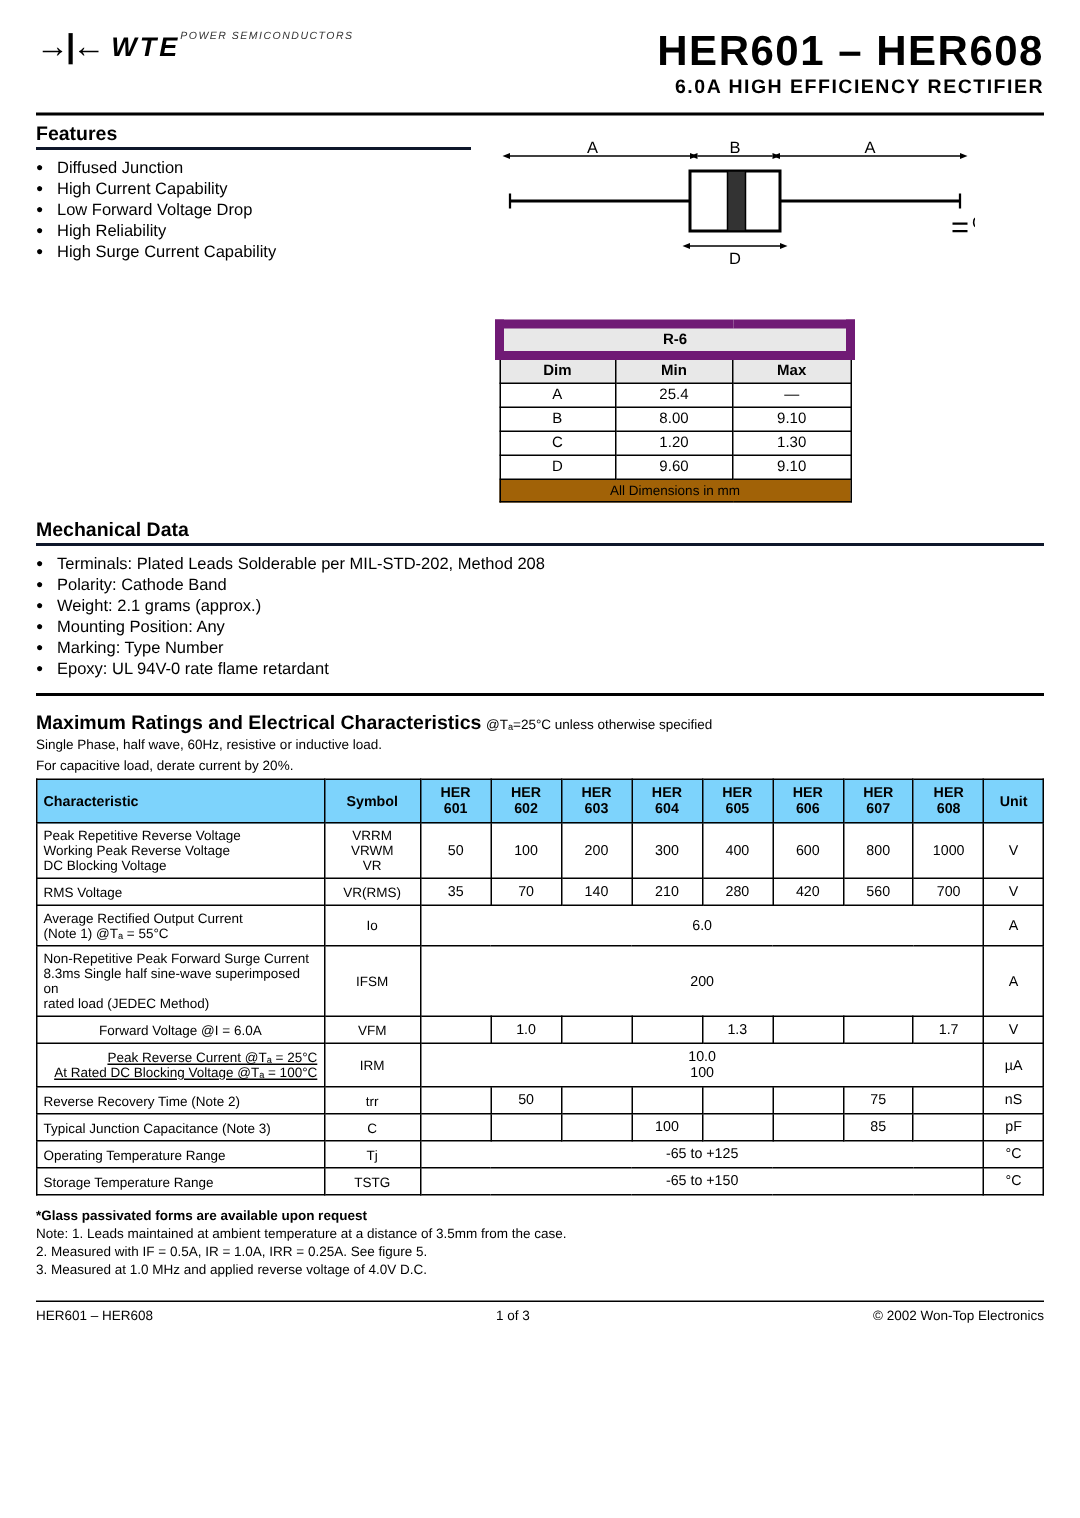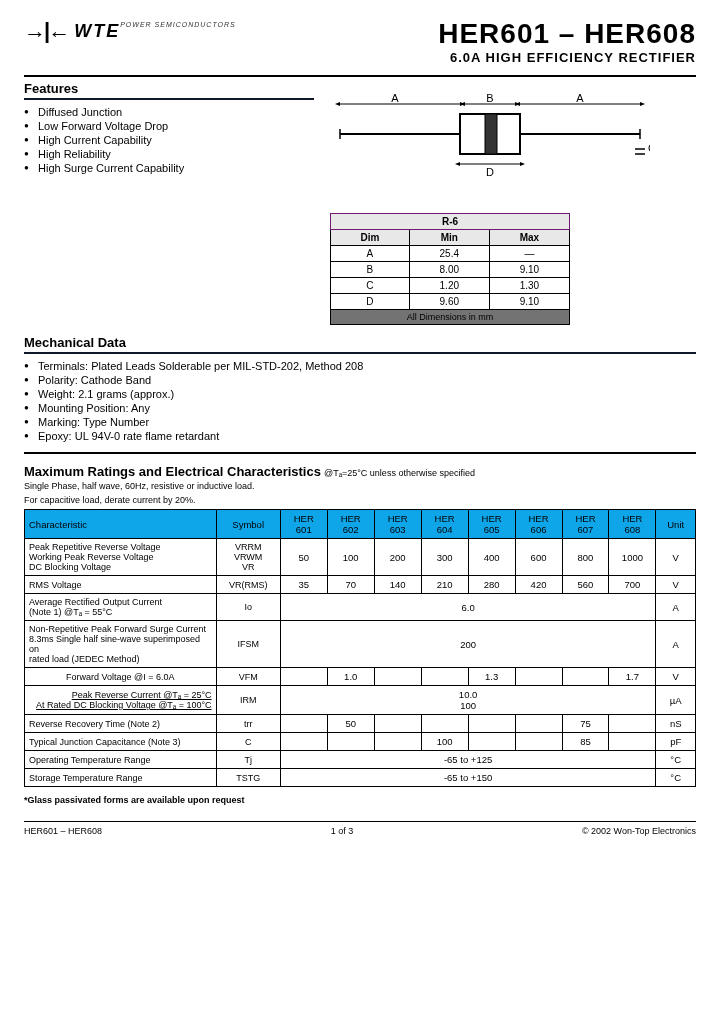--- a/index.html
+++ b/index.html
@@ -136,21 +136,21 @@
       width: 100%;
       font-size: 9.5px;
       margin-top: 4px;
     }
     .char-table th, .char-table td {
       border: 1px solid #000;
       padding: 3px 4px;
       text-align: center;
       vertical-align: middle;
     }
-    .char-table th { background: #0ea5e9; font-weight: normal; }
+    .char-table th { background: #7dd3fc; font-weight: bold; }
     .char-table td:first-child { text-align: left; }
 
     .footnote-section { margin-top: 8px; font-size: 9px; }
     .footnote-section p { margin-bottom: 2px; }
     .footnote-asterisk { font-weight: bold; }
 
     .footer {
       display: flex;
       justify-content: space-between;
       margin-top: 16px;
@@ -176,22 +176,22 @@
   </div>
 </div>
 
 <hr class="thick">
 
 <div class="two-col">
   <div class="left-col">
     <div class="section-header">Features</div>
     <ul class="features">
     <li>Diffused Junction</li>
+        <li>High Current Capability</li>
         <li>Low Forward Voltage Drop</li>
-        <li>High Current Capability</li>
         <li>High Reliability</li>
         <li>High Surge Current Capability</li>
       </ul>
   </div>
   <div class="right-col">
 
     <div class="diagram-area">
       <svg class="diagram-svg" viewBox="0 0 320 110">
 
         <line x1="10" y1="40" x2="130" y2="40" stroke="#000" stroke-width="2"></line>
@@ -227,21 +227,21 @@
         <line x1="130" y1="70" x2="190" y2="70" stroke="#000" stroke-width="1"></line>
         <polygon points="130,68 130,72 125,70" fill="#000"></polygon>
         <polygon points="190,68 190,72 195,70" fill="#000"></polygon>
         <text x="160" y="82" text-anchor="middle" font-size="11" font-family="Arial">D</text>
       </svg>
     </div>
 
     <table class="dim-table">
       <thead>
         <tr>
-          <td colspan="3" style="text-align:center; font-weight:bold; background:#e8e8e8; border:1px solid #701a75; padding:2px 6px;">R-6</td>
+          <td colspan="3" style="text-align:center; font-weight:bold; background:#e8e8e8; border:6px solid #701a75; padding:2px 6px;">R-6</td>
         </tr>
         <tr>
           <th>Dim</th>
           <th>Min</th>
           <th>Max</th>
         </tr>
       </thead>
       <tbody id="dim-table-body">
       <tr>
             <td>A</td>
@@ -259,21 +259,21 @@
             <td>1.30</td>
           </tr>
           <tr>
             <td>D</td>
             <td>9.60</td>
             <td>9.10</td>
           </tr>
         </tbody>
       <tfoot>
         <tr>
-          <td colspan="3" style="text-align:center; font-size:9px; background:#737373; border:1px solid #000; padding:2px;">All Dimensions in mm</td>
+          <td colspan="3" style="text-align:center; font-size:9px; background:#a16207; border:1px solid #000; padding:2px;">All Dimensions in mm</td>
         </tr>
       </tfoot>
     </table>
   </div>
 </div>
 
 <div class="mech-section">
   <div class="section-header">Mechanical Data</div>
   <ul class="features" id="mech-list">
       <li>Terminals: Plated Leads Solderable per MIL-STD-202, Method 208</li>
@@ -406,19 +406,24 @@
           <td style="font-size: 9px;">TSTG</td>
           <td colspan="8">-65 to +150</td>
           <td>°C</td>
         </tr>
       </tbody>
   </table>
 </div>
 
 <div class="footnote-section">
   <p class="footnote-asterisk">*Glass passivated forms are available upon request</p>
+  <div id="footnote-notes">
+      <p>Note:  1. Leads maintained at ambient temperature at a distance of 3.5mm from the case.</p>
+      <p>       2. Measured with IF = 0.5A, IR = 1.0A, IRR = 0.25A. See figure 5.</p>
+      <p>       3. Measured at 1.0 MHz and applied reverse voltage of 4.0V D.C.</p>
+    </div>
 </div>
 
 <div class="footer">
   <span>HER601 – HER608</span>
   <span>1 of 3</span>
   <span>© 2002 Won-Top Electronics</span>
 </div>
 
 </body></html>

